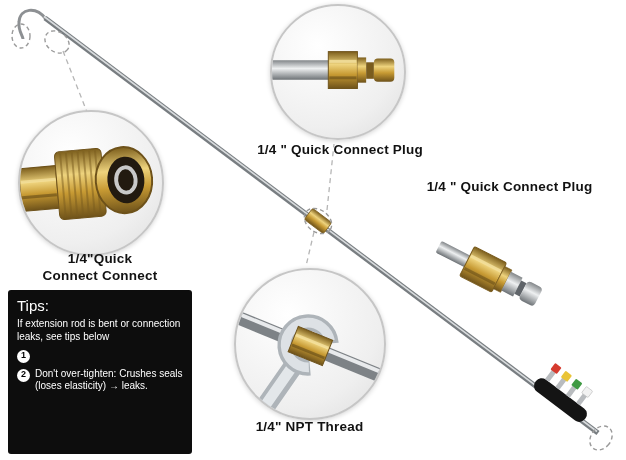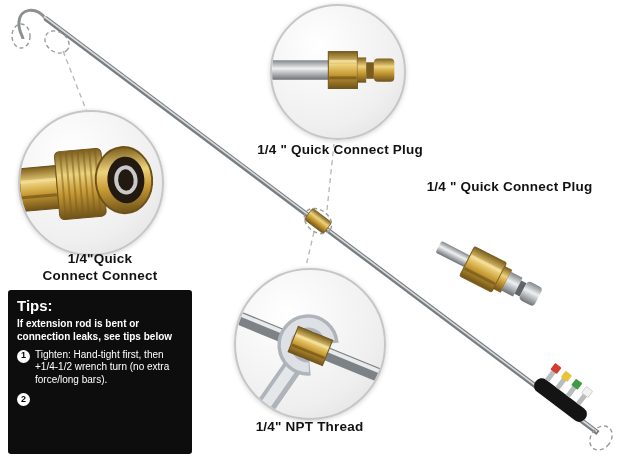--- a/index.html
+++ b/index.html
@@ -16,22 +16,22 @@
   }
   .callout svg { display:block; width:100%; height:100%; }
   .label {
     position:absolute; z-index:3; font-weight:bold; color:#121212;
     text-align:center; font-size:13.5px; letter-spacing:.2px; line-height:17px;
   }
   .tips {
     position:absolute; left:8px; top:290px; width:184px; height:164px; z-index:3;
     background:#0d0d0d; color:#ffffff; padding:7px 9px 6px 9px; border-radius:3px;
   }
-  .tips-title { font-size:15px; font-weight:bold; margin-bottom:4px; }
-  .tips-intro { font-size:10px; line-height:1.28; margin-bottom:5px;font-weight:bold; }
+  .tips-title { font-size:15px; font-weight:normal; margin-bottom:4px; }
+  .tips-intro { font-size:10px; line-height:1.28; margin-bottom:5px; }
   .tip-item { display:flex; gap:5px; font-size:10px; line-height:1.28; margin-bottom:5px; }
   .tip-num {
     flex:0 0 auto; width:13px; height:13px; border-radius:50%;
     background:#ffffff; color:#000000; font-size:9px; font-weight:bold;
     display:flex; align-items:center; justify-content:center; margin-top:1px;
   }
 </style>
 </head>
 <body>
 
@@ -199,20 +199,20 @@
     <div>Connect Connect</div>
   </div>
 
   <div class="label" style="left:227px; top:418px; width:165px;">1/4" NPT Thread</div>
 
   <div class="tips">
     <div class="tips-title">Tips:</div>
     <div class="tips-intro">If extension rod is bent or connection leaks, see tips below</div>
     <div class="tip-item">
       <span class="tip-num">1</span>
-      <span class="tip-text">Tighten: Hand-tight first, then +1/4-1/2 wrench turn (no extra force/long bars).</span>
     </div>
     <div class="tip-item">
       <span class="tip-num">2</span>
+      <span class="tip-text">Don't over-tighten: Crushes seals (loses elasticity) → leaks.</span>
     </div>
   </div>
 
 </div>
 
 </body></html>

